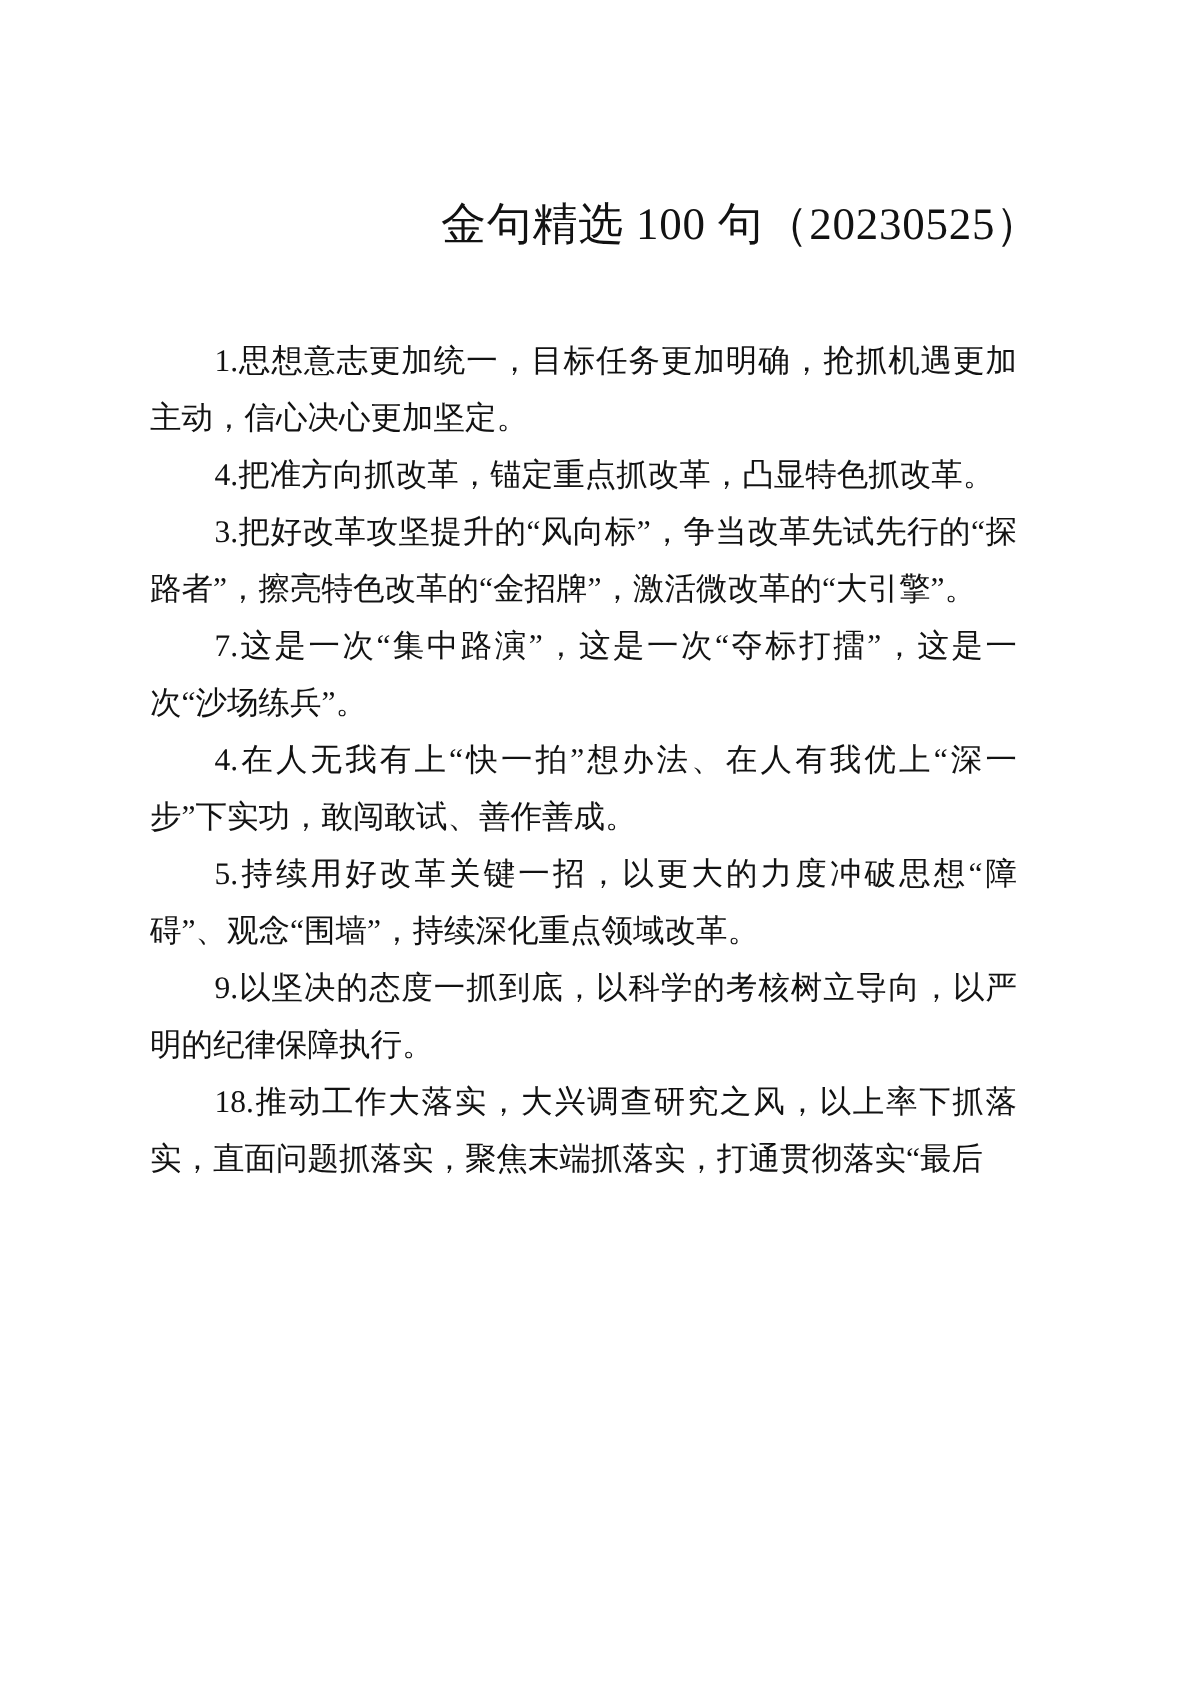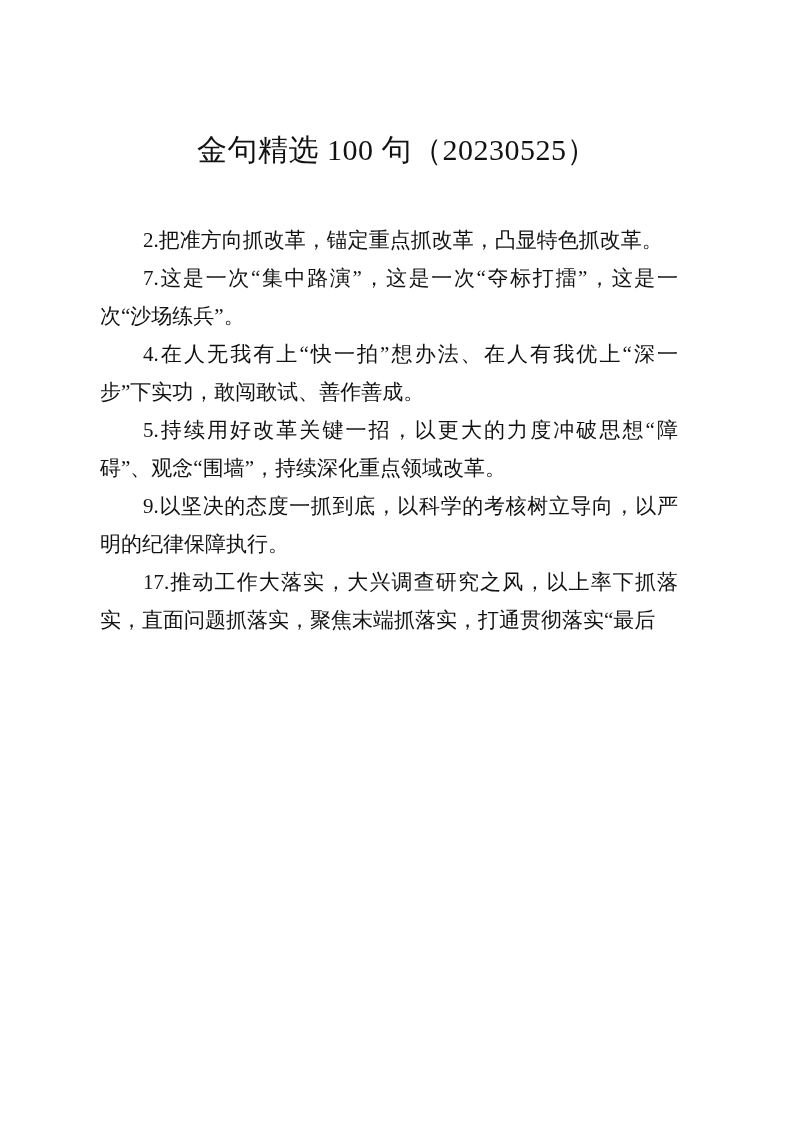--- a/index.html
+++ b/index.html
@@ -15,21 +15,21 @@
     overflow: hidden;
     font-family: "Liberation Serif", "DejaVu Serif", serif;
     color: #121212;
   }
   .doc-title {
     position: absolute;
     top: 128px;
     left: 100px;
     width: 594px;
     margin: 0;
-    text-align: center;
+    text-align: right;
     font-size: 30px;
     font-weight: 400;
     line-height: 44px;
     letter-spacing: 0.5px;
     white-space: nowrap;
   }
   .doc-body {
     position: absolute;
     top: 221px;
     left: 100px;
@@ -44,20 +44,22 @@
     padding: 0;
     text-indent: 43px;
   }
 </style>
 </head>
 <body>
 
 <div class="page">
   <h1 class="doc-title">金句精选 100 句（20230525）</h1>
   <div class="doc-body">
-      <p class="para">2.把准方向抓改革，锚定重点抓改革，凸显特色抓改革。</p>
+      <p class="para">1.思想意志更加统一，目标任务更加明确，抢抓机遇更加主动，信心决心更加坚定。</p>
+      <p class="para">4.把准方向抓改革，锚定重点抓改革，凸显特色抓改革。</p>
+      <p class="para">3.把好改革攻坚提升的“风向标”，争当改革先试先行的“探路者”，擦亮特色改革的“金招牌”，激活微改革的“大引擎”。</p>
       <p class="para">7.这是一次“集中路演”，这是一次“夺标打擂”，这是一次“沙场练兵”。</p>
       <p class="para">4.在人无我有上“快一拍”想办法、在人有我优上“深一步”下实功，敢闯敢试、善作善成。</p>
       <p class="para">5.持续用好改革关键一招，以更大的力度冲破思想“障碍”、观念“围墙”，持续深化重点领域改革。</p>
       <p class="para">9.以坚决的态度一抓到底，以科学的考核树立导向，以严明的纪律保障执行。</p>
-      <p class="para">17.推动工作大落实，大兴调查研究之风，以上率下抓落实，直面问题抓落实，聚焦末端抓落实，打通贯彻落实“最后</p>
+      <p class="para">18.推动工作大落实，大兴调查研究之风，以上率下抓落实，直面问题抓落实，聚焦末端抓落实，打通贯彻落实“最后</p>
     </div>
 </div>
 
 </body></html>

